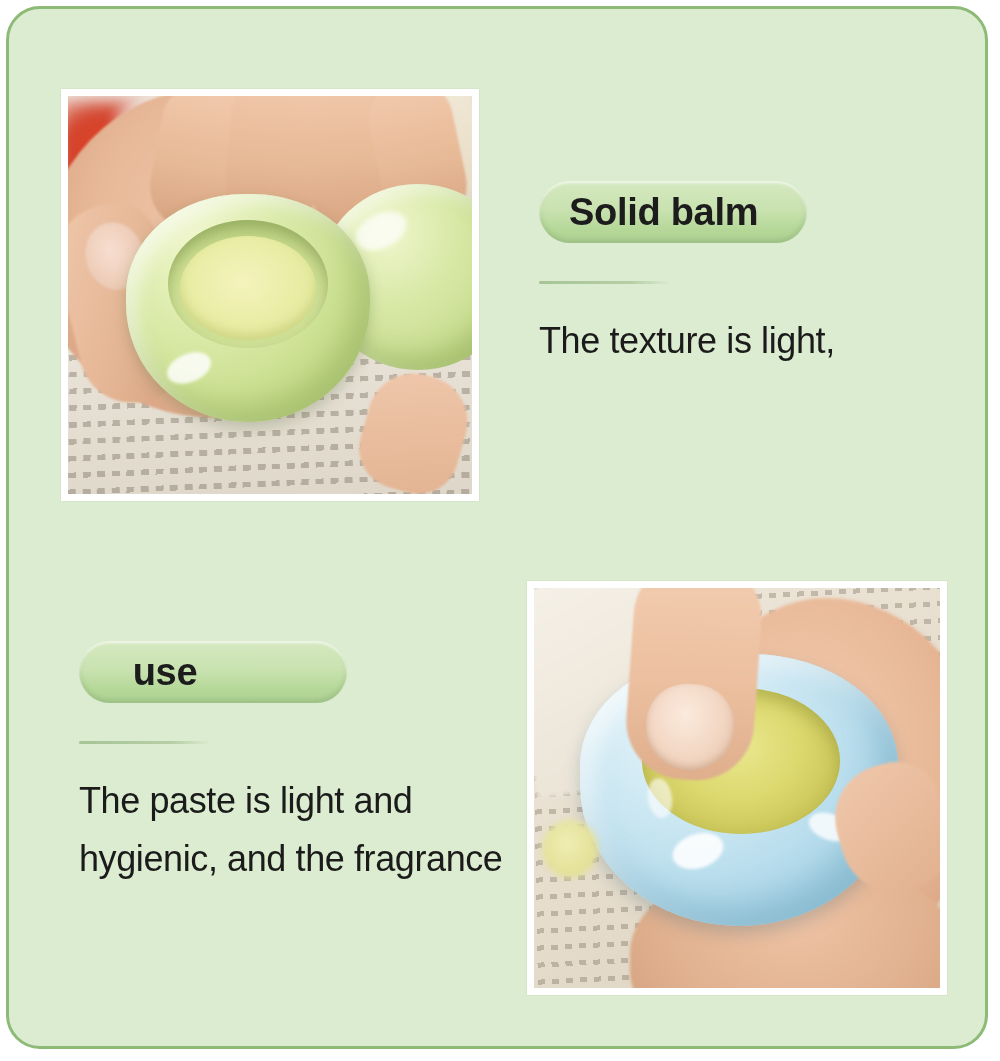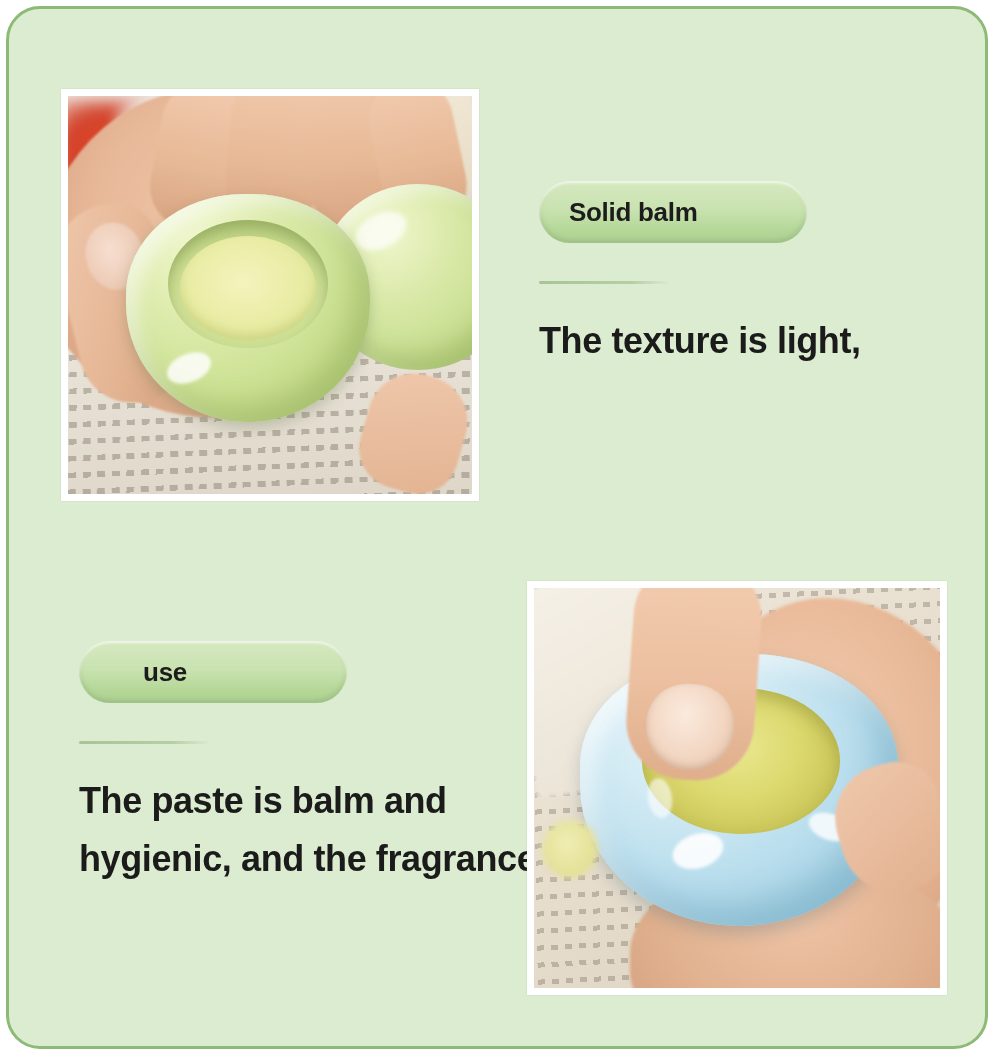--- a/index.html
+++ b/index.html
@@ -348,21 +348,21 @@
   .pill-badge {
     display: inline-flex;
     align-items: center;
     box-sizing: border-box;
     height: 62px;
     border-radius: 31px;
     background: linear-gradient(180deg, #d5e9c0 0%, #c9e2b0 46%, #b5d899 78%, #aed293 100%);
     box-shadow: inset 0 2px 3px rgba(255,255,255,0.75),
                 inset 0 -3px 5px rgba(130,165,110,0.45);
     color: #1c1c1c;
-    font-size: 26px;
+    font-size: 38px;
     font-weight: bold;
     letter-spacing: -0.3px;
     white-space: nowrap;
   }
   #badge-solid-balm {
     width: 268px;
     padding-left: 30px;
   }
   #badge-use {
     width: 268px;
@@ -375,21 +375,21 @@
     width: 132px;
     height: 3px;
     background: linear-gradient(90deg,#a8c496 0%, #b6cea6 70%, rgba(182,206,166,0) 100%);
     border-radius: 2px;
   }
 
   .body-text {
     margin-top: 28px;
     color: #1b1b1b;
     font-size: 36px;
-    font-weight: bold;
+    font-weight: normal;
     line-height: 1.62;
     letter-spacing: -0.4px;
   }
   .body-text .line { display: block; white-space: nowrap; }
 </style>
 </head>
 <body>
 
 <div id="infographic-card">
 
@@ -427,21 +427,21 @@
     <div class="divider"></div>
     <div class="body-text">
       <span class="line">The texture is light,</span>
     </div>
   </div>
 
   <div class="section" id="section-use">
     <div class="pill-badge" id="badge-use">use</div>
     <div class="divider"></div>
     <div class="body-text">
-      <span class="line">The paste is balm and</span>
+      <span class="line">The paste is light and</span>
       <span class="line">hygienic, and the fragrance</span>
     </div>
   </div>
 
   <div class="photo-frame" id="photo-blue-jar">
     <div class="photo-inner">
       <div class="scene-blue">
         <div class="newsprint-blue"></div>
         <div class="paper-fold"></div>
 

